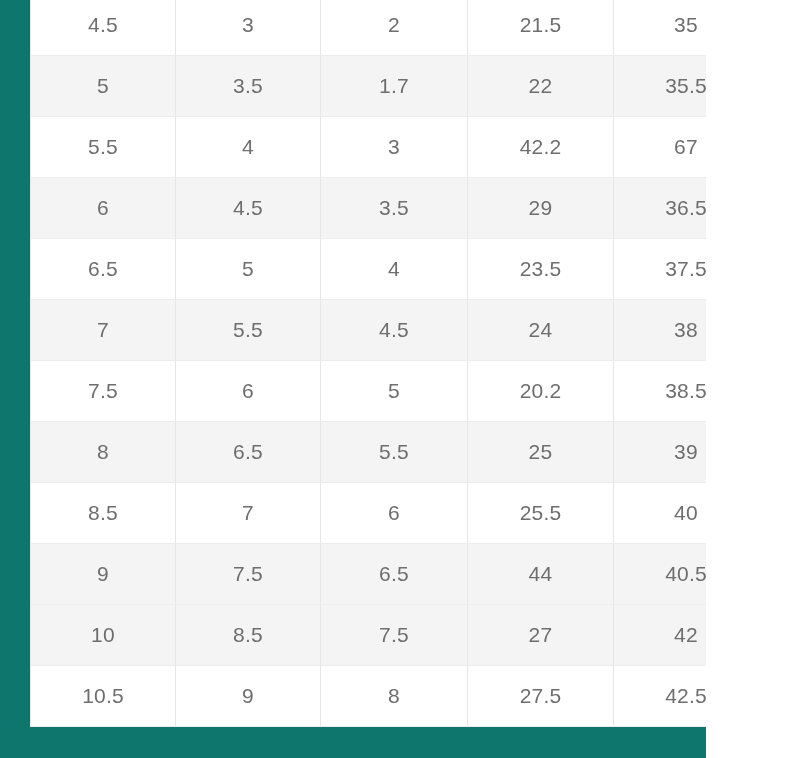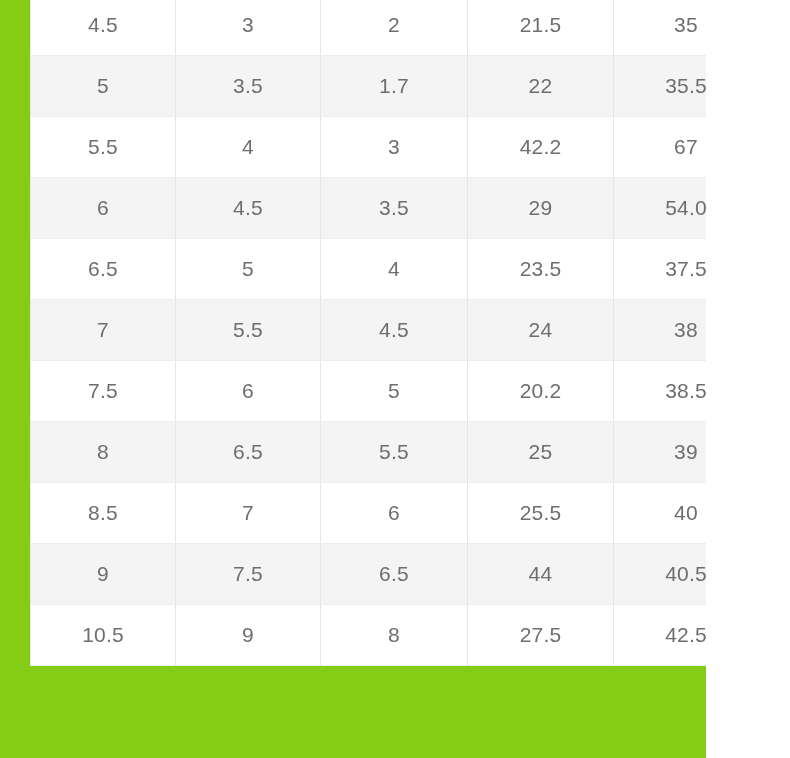--- a/index.html
+++ b/index.html
@@ -11,21 +11,21 @@
     width: 790px;
     height: 758px;
     overflow: hidden;
     font-family: "Liberation Sans", "DejaVu Sans", sans-serif;
   }
 
   #size-chart-viewport {
     position: relative;
     width: 706px;
     height: 758px;
-    background: #84cc16;
+    background: #0f766e;
     overflow: hidden;
   }
 
   
   #size-chart-table {
     position: absolute;
     left: 30px;
     top: -5px;            
     width: 728px;
     border-collapse: collapse;
@@ -98,21 +98,21 @@
           <td>4</td>
           <td>3</td>
           <td>42.2</td>
           <td>67</td>
         </tr>
         <tr class="row-striped">
           <td>6</td>
           <td>4.5</td>
           <td>3.5</td>
           <td>29</td>
-          <td>54.0</td>
+          <td>36.5</td>
         </tr>
         <tr>
           <td>6.5</td>
           <td>5</td>
           <td>4</td>
           <td>23.5</td>
           <td>37.5</td>
         </tr>
         <tr class="row-striped">
           <td>7</td>
@@ -142,20 +142,27 @@
           <td>25.5</td>
           <td>40</td>
         </tr>
         <tr class="row-striped">
           <td>9</td>
           <td>7.5</td>
           <td>6.5</td>
           <td>44</td>
           <td>40.5</td>
         </tr>
+        <tr class="row-striped">
+          <td>10</td>
+          <td>8.5</td>
+          <td>7.5</td>
+          <td>27</td>
+          <td>42</td>
+        </tr>
         <tr>
           <td>10.5</td>
           <td>9</td>
           <td>8</td>
           <td>27.5</td>
           <td>42.5</td>
         </tr>
       </tbody>
   </table>
 </div>

